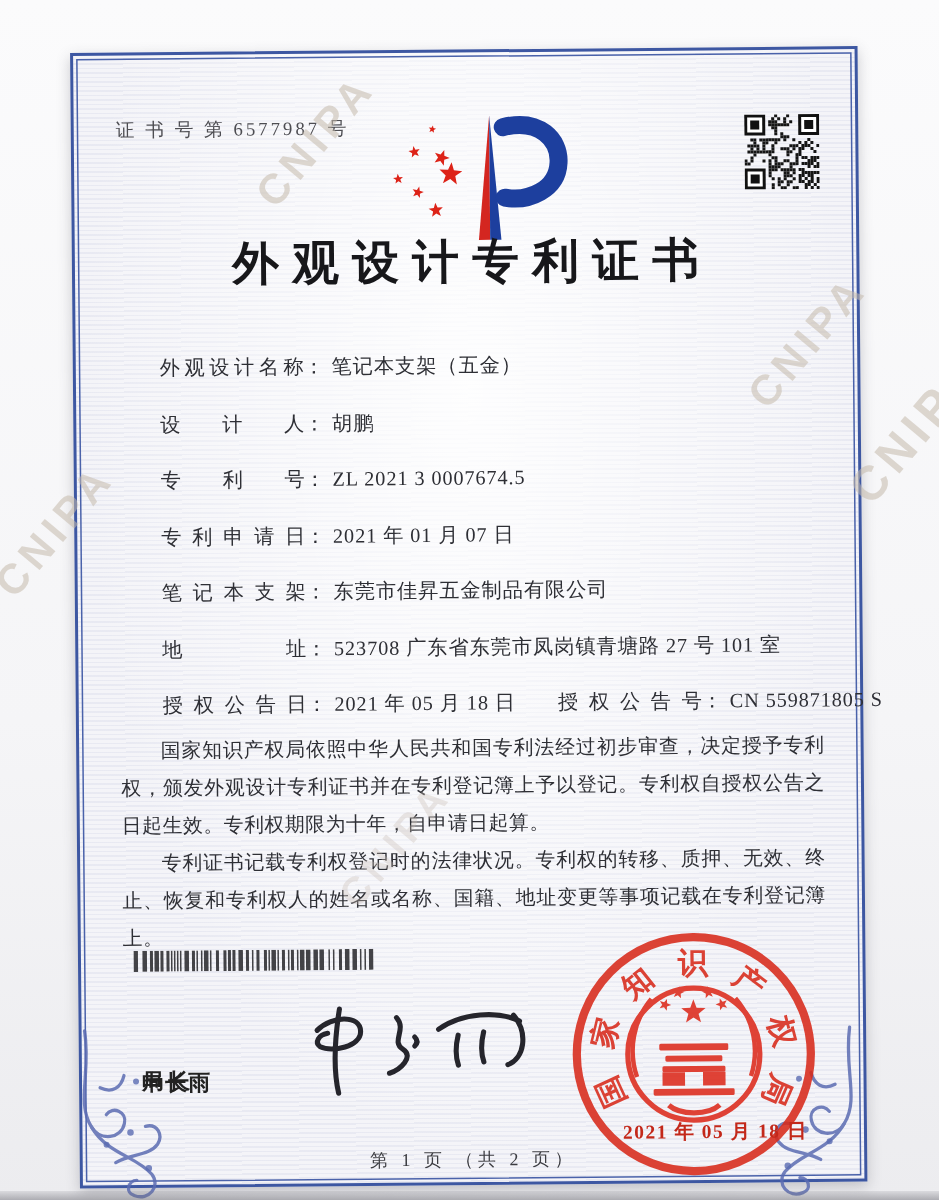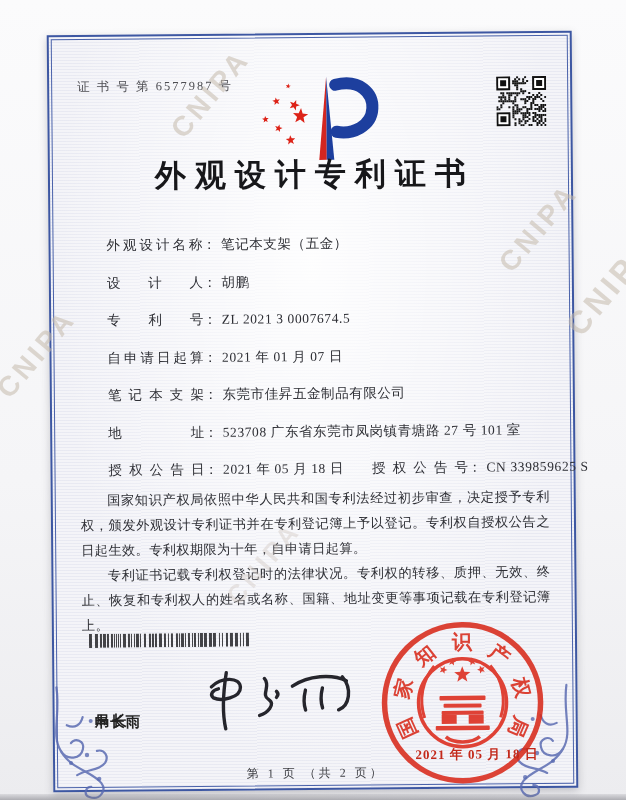--- a/index.html
+++ b/index.html
@@ -338,30 +338,30 @@
       <div class="field-row">
         <span class="flabel">外观设计名称</span><span class="colon">：</span><span class="fvalue">笔记本支架（五金）</span>
       </div>
       <div class="field-row">
         <span class="flabel">设计人</span><span class="colon">：</span><span class="fvalue">胡鹏</span>
       </div>
       <div class="field-row">
         <span class="flabel">专利号</span><span class="colon">：</span><span class="fvalue">ZL 2021 3 0007674.5</span>
       </div>
       <div class="field-row">
-        <span class="flabel">自申请日起算</span><span class="colon">：</span><span class="fvalue">2021 年 01 月 07 日</span>
+        <span class="flabel">专利申请日</span><span class="colon">：</span><span class="fvalue">2021 年 01 月 07 日</span>
       </div>
       <div class="field-row">
         <span class="flabel">笔记本支架</span><span class="colon">：</span><span class="fvalue">东莞市佳昇五金制品有限公司</span>
       </div>
       <div class="field-row">
         <span class="flabel">地址</span><span class="colon">：</span><span class="fvalue">523708 广东省东莞市凤岗镇青塘路 27 号 101 室</span>
       </div>
       <div class="field-row">
-        <span class="flabel">授权公告日</span><span class="colon">：</span><span class="fvalue">2021 年 05 月 18 日</span><span class="flabel pair2">授权公告号</span><span class="colon">：</span><span class="fvalue">CN 339859625 S</span>
+        <span class="flabel">授权公告日</span><span class="colon">：</span><span class="fvalue">2021 年 05 月 18 日</span><span class="flabel pair2">授权公告号</span><span class="colon">：</span><span class="fvalue">CN 559871805 S</span>
       </div>
     </div>
 
     <div class="paras">
       <p>国家知识产权局依照中华人民共和国专利法经过初步审查，决定授予专利权，颁发外观设计专利证书并在专利登记簿上予以登记。专利权自授权公告之日起生效。专利权期限为十年，自申请日起算。</p>
       <p>专利证书记载专利权登记时的法律状况。专利权的转移、质押、无效、终止、恢复和专利权人的姓名或名称、国籍、地址变更等事项记载在专利登记簿上。</p>
     </div>
 
     <svg class="barcode" id="barcode" width="160" height="14" viewBox="0 0 160 14">
         <rect x="0" y="0" width="3" height="14" fill="#2a2a2e" opacity="0.88"></rect>

